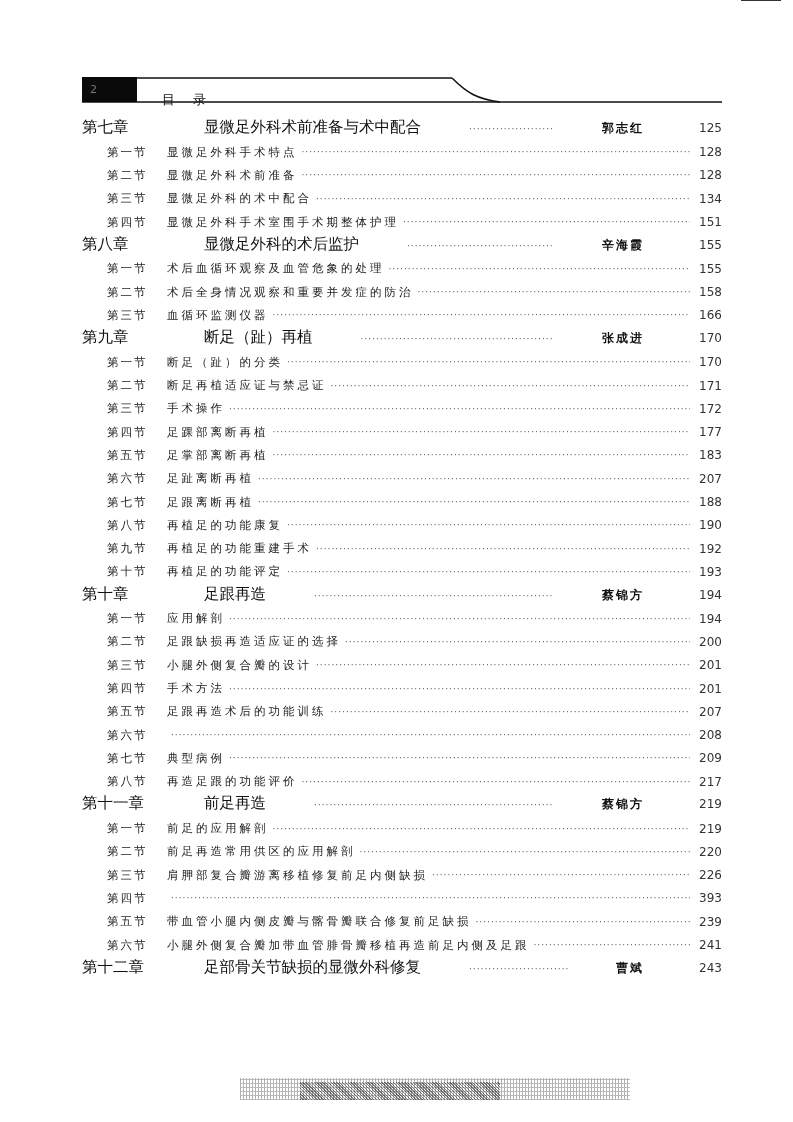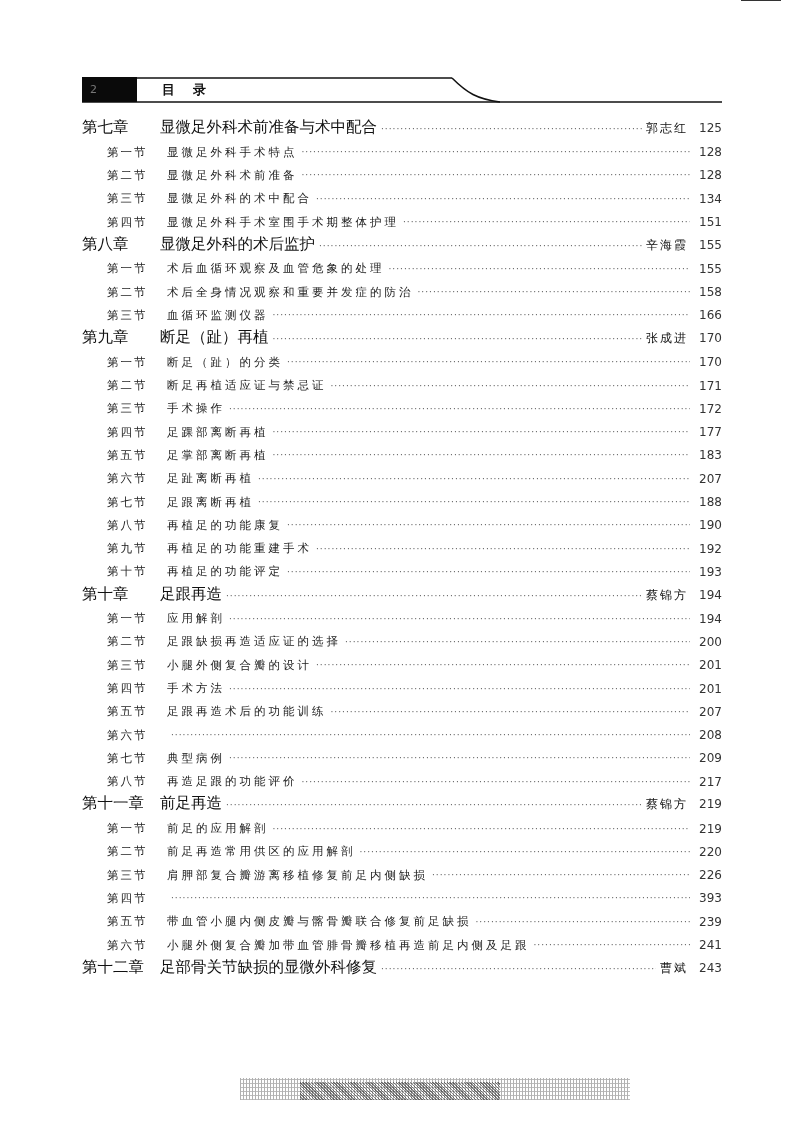--- a/index.html
+++ b/index.html
@@ -2,35 +2,35 @@
 <html><head>
 <meta charset="utf-8">
 <style>
   html, body { margin: 0; padding: 0; background: #ffffff; }
   body { width: 793px; height: 1122px; position: relative; overflow: hidden;
          font-family: "DejaVu Serif", "Liberation Serif", serif; color: #111; }
   .topmark { position: absolute; left: 741px; top: 0; width: 40px; height: 1px; background: #333; }
   .header { position: absolute; left: 82px; top: 77px; width: 640px; height: 25px; }
   .header .pageno { position: absolute; left: 0; top: 0; width: 55px; height: 25px; background: #0a0a0a;
                     color: #777; font-family: "DejaVu Sans", sans-serif; font-size: 11px; line-height: 25px; padding-left: 8px; box-sizing: border-box; }
-  .header .title { position: absolute; left: 80px; top: 0; height: 38px; line-height: 25px;
-                   font-family: "DejaVu Sans", sans-serif; font-size: 13px; letter-spacing: 18px; color: #111; font-weight: bold; }
+  .header .title { position: absolute; left: 80px; top: 10px; height: 38px; line-height: 25px;
+                   font-family: "DejaVu Sans", sans-serif; font-size: 13px; letter-spacing: 18px; color: #111; font-weight: normal; }
   .header svg { position: absolute; left: 0; top: 0; }
   .toc { position: absolute; left: 82px; top: 117px; width: 640px; }
   .row { display: flex; align-items: baseline; height: 23.3px; white-space: nowrap; }
-  .row.chapter { font-size: 15.5px; height: 23.5px; }
+  .row.chapter { font-size: 15.5px; height: 23.5px; gap: 44px; }
   .row.section { font-size: 11.5px; padding-left: 25px; color: #222; align-items: center; }
   .lbl { flex: 0 0 auto; }
   .row.chapter .lbl { width: 78px; }
   .row.section .lbl { width: 60px; letter-spacing: 2px; }
   .txt { flex: 0 0 auto; }
   .row.section .txt { letter-spacing: 3px; }
   .dots { flex: 1 1 auto; overflow: hidden; color: #555; font-size: 9px; letter-spacing: 1px; margin: 0 4px; }
   .dots::before { content: "·······································································································································································"; }
-  .author { flex: 0 0 auto; font-size: 12px; letter-spacing: 2px; margin-right: 6px; font-weight: normal; }
+  .author { flex: 0 0 auto; font-size: 12px; letter-spacing: 2px; margin-right: 6px; font-weight: bold; }
   .page { flex: 0 0 28px; text-align: right; font-family: "DejaVu Sans", sans-serif; font-size: 12px; color: #333; }
   .noise { position: absolute; left: 240px; top: 1078px; width: 390px; height: 22px;
            background: repeating-linear-gradient(90deg, #222 0 1px, transparent 1px 3px),
                        repeating-linear-gradient(0deg, #444 0 1px, transparent 1px 4px);
            opacity: 0.35; }
   .noise2 { position: absolute; left: 300px; top: 1082px; width: 200px; height: 18px;
             background: repeating-linear-gradient(45deg, #000 0 1px, transparent 1px 2px); opacity: 0.45; }
 </style>
 </head>
 <body>

